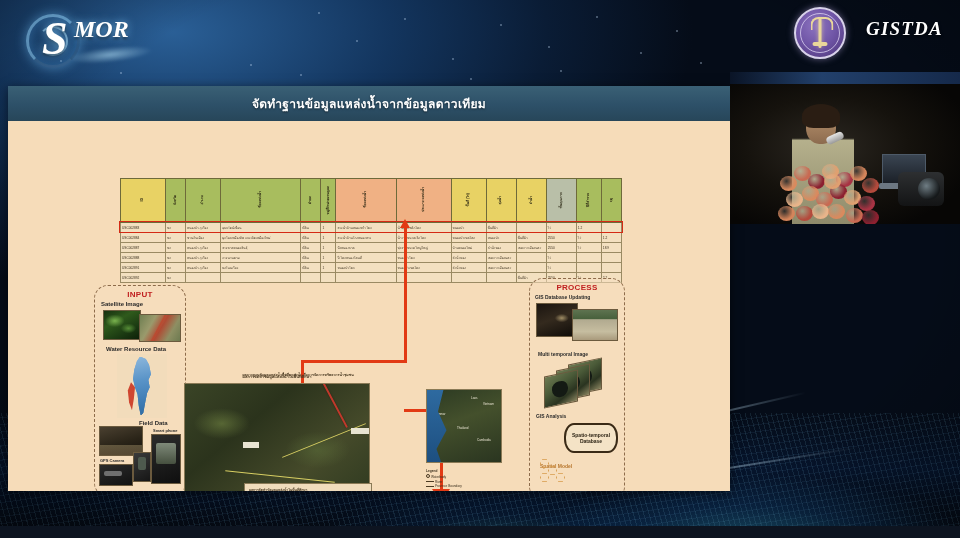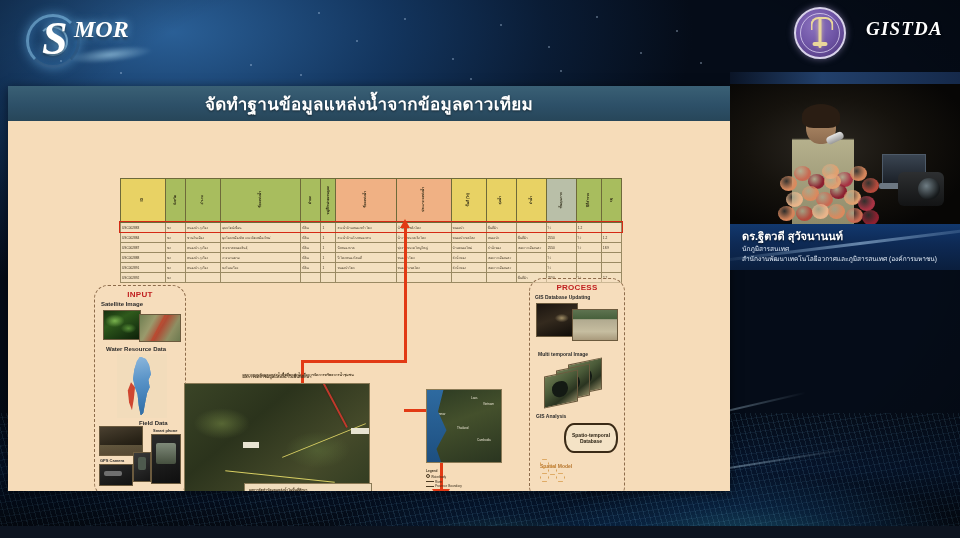--- a/index.html
+++ b/index.html
@@ -116,21 +116,21 @@
     position:absolute; left:8px; top:86px; width:722px; height:405px;
     background:#f6dcb9;
     box-shadow:0 2px 10px rgba(0,0,0,.55);
     overflow:hidden;
   }
   .slide-title-bar{
     height:35px; background:linear-gradient(180deg,#3a6075 0%,#2d5068 55%,#274659 100%);
     display:flex; align-items:center; justify-content:center;
   }
   .slide-title{
-    color:#ffffff; font-size:17px; font-weight:700; letter-spacing:.3px;
+    color:#ffffff; font-size:12px; font-weight:700; letter-spacing:.3px;
     text-shadow:0 1px 2px rgba(0,0,0,.5);
   }
   .slide-body{ position:relative; height:370px; background:#f6dcb9; padding:6px; }
 
   
   .tbl-wrap{ position:absolute; left:112px; top:57px; width:502px; height:108px; }
   table.db{ width:100%; border-collapse:collapse; table-layout:fixed; }
   table.db th{
     height:44px; font-size:3.4px; font-weight:700; color:#2a2612;
     border:.6px solid #6e6a3a; padding:0; vertical-align:middle; text-align:center;
@@ -647,20 +647,15 @@
         <i style="left: 2px; top: 46px; background: radial-gradient(circle at 38% 34%, rgba(255, 255, 255, 0.133), rgb(212, 132, 90) 60%);"></i>
         <i style="left: 20px; top: 46px; background: radial-gradient(circle at 38% 34%, rgba(255, 255, 255, 0.133), rgb(180, 74, 60) 60%);"></i>
         <i style="left: 36px; top: 44px; background: radial-gradient(circle at 38% 34%, rgba(255, 255, 255, 0.133), rgb(232, 180, 138) 60%);"></i>
         <i style="left: 52px; top: 44px; background: radial-gradient(circle at 38% 34%, rgba(255, 255, 255, 0.133), rgb(217, 138, 94) 60%);"></i>
         <i style="left: 70px; top: 48px; background: radial-gradient(circle at 38% 34%, rgba(255, 255, 255, 0.133), rgb(201, 106, 82) 60%);"></i>
         <i style="left: 86px; top: 50px; background: radial-gradient(circle at 38% 34%, rgba(255, 255, 255, 0.133), rgb(140, 32, 48) 60%);"></i>
         <i style="left: 48px; top: 14px; background: radial-gradient(circle at 38% 34%, rgba(255, 255, 255, 0.133), rgb(224, 160, 112) 60%);"></i>
       </div>
   </div>
 
-  <div id="caption">
-    <div class="cap-name">ดร.ฐิตวดี สุวัจนานนท์</div>
-    <div class="cap-l1">นักภูมิสารสนเทศ</div>
-    <div class="cap-l2">สำนักงานพัฒนาเทคโนโลยีอวกาศและภูมิสารสนเทศ (องค์การมหาชน)</div>
-  </div>
 
   <div class="bottom-bar"></div>
 </div>
 
 </body></html>

